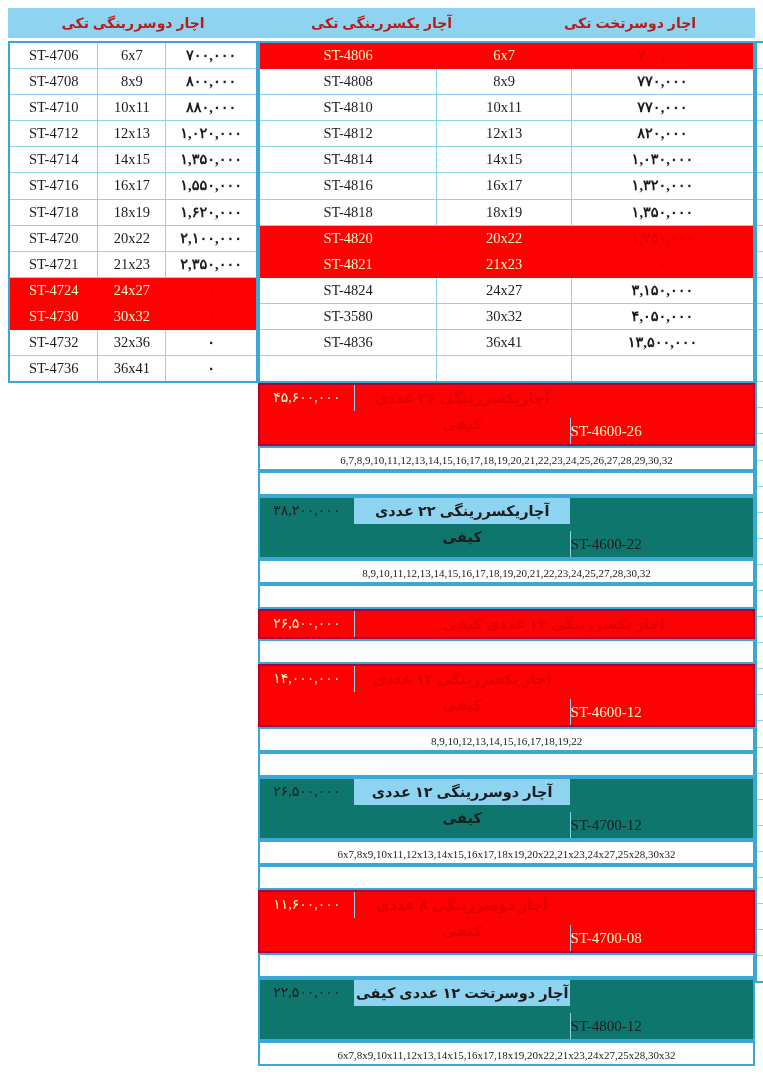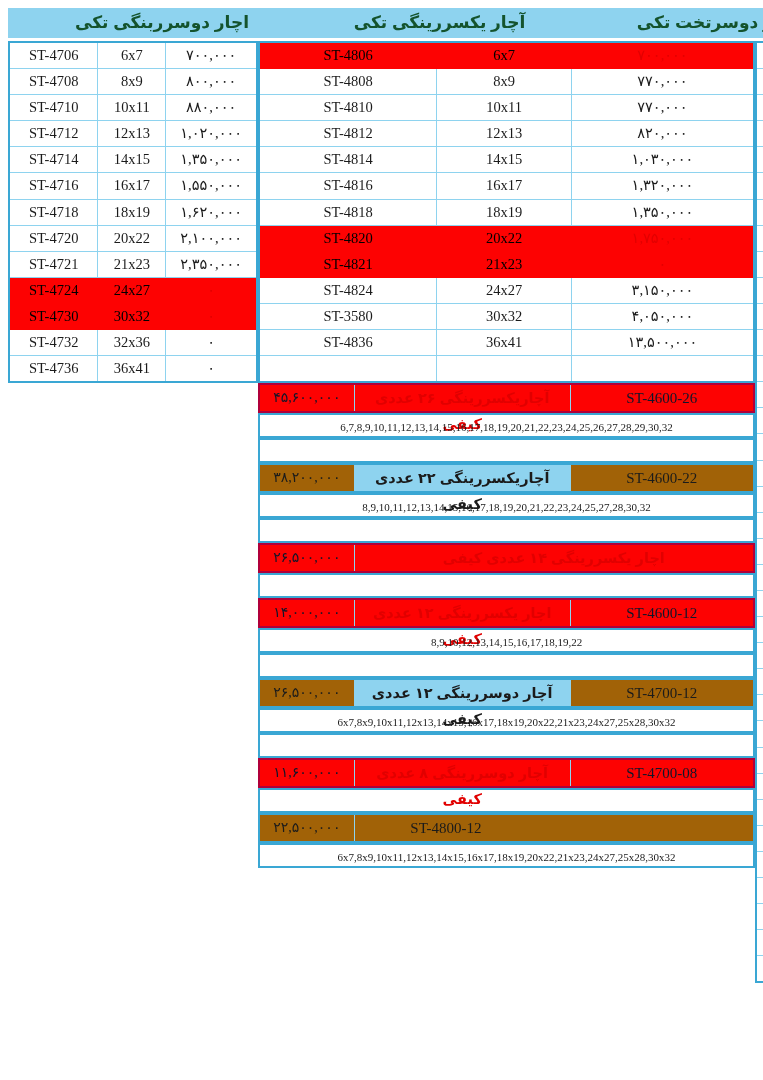--- a/index.html
+++ b/index.html
@@ -6,55 +6,55 @@
   body{
     width:763px;height:1080px;overflow:hidden;
     font-family:"Liberation Serif","DejaVu Serif",serif;
     color:#1b1b1b;
   }
   .sheet{position:relative;width:763px;height:1080px;box-sizing:border-box;padding:8px 8px 0 8px;}
   table{border-collapse:collapse;}
   
   .hdr-wrap{display:flex;flex-direction:row-reverse;width:747px;margin:0 auto 3px auto;}
   .hdr{
-    background:#8ed3ef;color:#14532d;font-weight:bold;
+    background:#8ed3ef;color:#b91c1c;font-weight:bold;
     font-family:"Liberation Sans","DejaVu Sans",sans-serif;
-    font-size:17px;text-align:center;line-height:30px;height:30px;padding-left:29px;
+    font-size:14px;text-align:center;line-height:30px;height:30px;
   }
   .hdr.h1{flex:0 0 250px;}
   .hdr.h2{flex:0 0 250px;}
   .hdr.h3{flex:0 0 247px;}
   
   .cols{display:flex;flex-direction:row-reverse;width:747px;margin:0 auto;align-items:flex-start;}
   .panel{box-sizing:border-box;}
   .p-right{flex:0 0 250px;}
   .p-mid{flex:0 0 250px;}
   .p-left{flex:0 0 247px;}
   
   .grid{width:100%;table-layout:fixed;border:2px solid #3aa7d4;background:#fff;}
   .grid td{
     border:1px solid #8ed3ef;
     height:25.1px;line-height:25.1px;padding:0 3px;
     font-size:14.5px;text-align:center;white-space:nowrap;overflow:hidden;
   }
   .grid td.code{width:36%;font-family:"Liberation Serif",serif;}
   .grid td.size{width:27%;}
-  .grid td.price{width:37%;letter-spacing:.3px;}
+  .grid td.price{width:37%;letter-spacing:.3px;font-weight:bold;}
   tr.hot td{background:#fd0202;color:#e20000;border-color:#fd0202;}
-  tr.hot td.code,tr.hot td.size{color:#000000;}
+  tr.hot td.code,tr.hot td.size{color:#fef9c3;}
   
   .grid.left td.code{width:38%;}
   .kit{display:flex;flex-direction:row-reverse;width:497px;box-sizing:border-box;
-       border:2px solid #3aa7d4;background:#a16207;margin-bottom:0;}
-  .kit .k-code{flex:0 0 37%;text-align:center;font-size:15px;line-height:26px;height:26px;border-left:1px solid #8ed3ef;}
+       border:2px solid #3aa7d4;background:#0f766e;margin-bottom:0;}
+  .kit .k-code{flex:0 0 37%;text-align:left;font-size:15px;line-height:26px;height:26px;border-left:1px solid #8ed3ef;margin-top:33px;}
   .kit .k-name{flex:1 1 auto;text-align:center;font-size:14.5px;font-weight:bold;line-height:26px;height:26px;
        font-family:"Liberation Sans","DejaVu Sans",sans-serif;background:#8ed3ef;border-left:1px solid #8ed3ef;}
   .kit .k-price{flex:0 0 19%;text-align:center;font-size:14px;line-height:26px;height:26px;}
   .kit.hotkit{border-color:#b0003a;background:#fd0202;}
-  .kit.hotkit .k-code,.kit.hotkit .k-price{background:#fd0202;color:#0f172a;}
+  .kit.hotkit .k-code,.kit.hotkit .k-price{background:#fd0202;color:#fef9c3;}
   .kit.hotkit .k-name{background:#fd0202;color:#e10000;}
   .sizes{width:497px;box-sizing:border-box;border:2px solid #3aa7d4;background:#fff;
          text-align:center;font-size:11px;height:25px;line-height:25px;overflow:hidden;white-space:nowrap;}
   .spacer{width:497px;box-sizing:border-box;border:2px solid #3aa7d4;background:#fff;height:25px;}
 </style>
 </head>
 <body>
 
 <div class="sheet">
 
@@ -243,20 +243,21 @@
           <div class="sizes" dir="ltr">6x7,8x9,10x11,12x13,14x15,16x17,18x19,20x22,21x23,24x27,25x28,30x32</div>
           <div class="spacer"></div>
           <div class="kit hotkit">
             <div class="k-price">۱۱,۶۰۰,۰۰۰</div>
             <div class="k-name">آچار دوسررینگی ۸ عددی کیفی</div>
             <div class="k-code">ST-4700-08</div>
           </div>
           <div class="spacer"></div>
           <div class="kit">
             <div class="k-price">۲۲,۵۰۰,۰۰۰</div>
+            <div class="k-name">آچار دوسرتخت ۱۲ عددی کیفی</div>
             <div class="k-code">ST-4800-12</div>
           </div>
           <div class="sizes" dir="ltr">6x7,8x9,10x11,12x13,14x15,16x17,18x19,20x22,21x23,24x27,25x28,30x32</div>
         </div>
     </div>
 
     <div class="panel p-left">
       <table class="grid left">
         <tbody id="tb-left">
             <tr>

